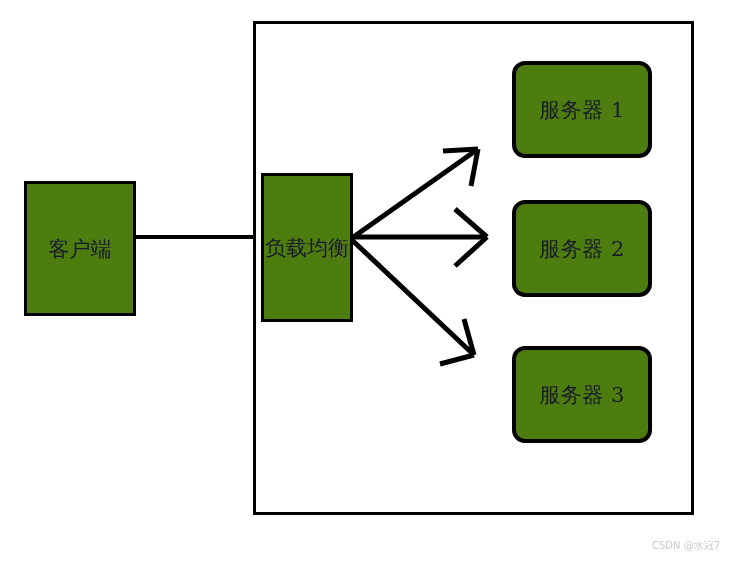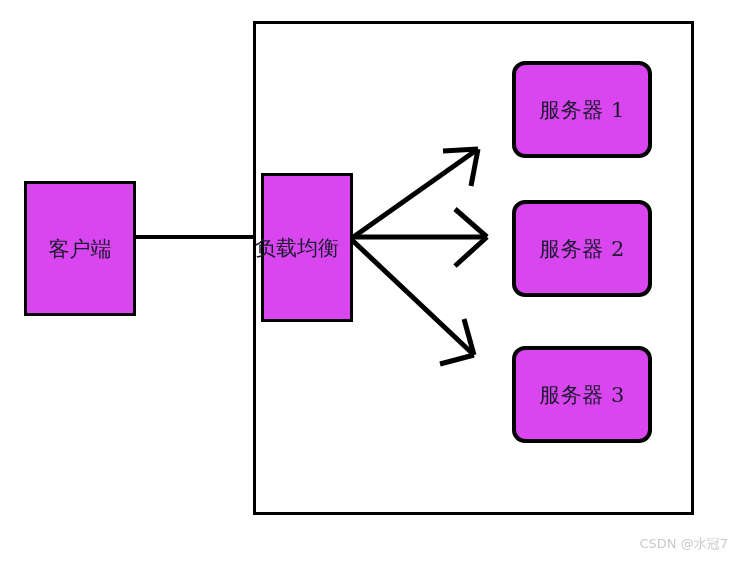--- a/index.html
+++ b/index.html
@@ -15,21 +15,21 @@
     width: 740px;
     height: 561px;
     background: #ffffff;
     overflow: hidden;
   }
 
   
   .box {
     position: absolute;
     box-sizing: border-box;
-    background: #d946ef;
+    background: #4d7c0f;
   }
   .client-box {
     left: 24px;
     top: 181px;
     width: 112px;
     height: 135px;
     border: 3px solid #000000;
   }
   .outer-box {
     left: 253px;
@@ -69,20 +69,21 @@
     font-size: 21px;
     line-height: 1;
     white-space: nowrap;
   }
   .lb-label {
     position: absolute;
     left: -9px;
     right: -9px;
     top: 50%;
     transform: translateY(-50%);
+    text-align: center;
     color: #1a1a2e;
     font-size: 21px;
     line-height: 1;
     white-space: nowrap;
   }
   .server-label {
     letter-spacing: 0.5px;
   }
 
   
@@ -91,24 +92,24 @@
     left: 0;
     top: 0;
     width: 740px;
     height: 561px;
     pointer-events: none;
   }
 
   
   .watermark {
     position: absolute;
-    right: 12px;
+    right: 20px;
     bottom: 8px;
     color: #c9c9c9;
-    font-size: 13px;
+    font-size: 10px;
     font-family: "DejaVu Sans", "Liberation Sans", sans-serif;
     white-space: nowrap;
   }
 </style>
 </head>
 <body>
 
 <div id="canvas">
 
   <div class="box outer-box"></div>

